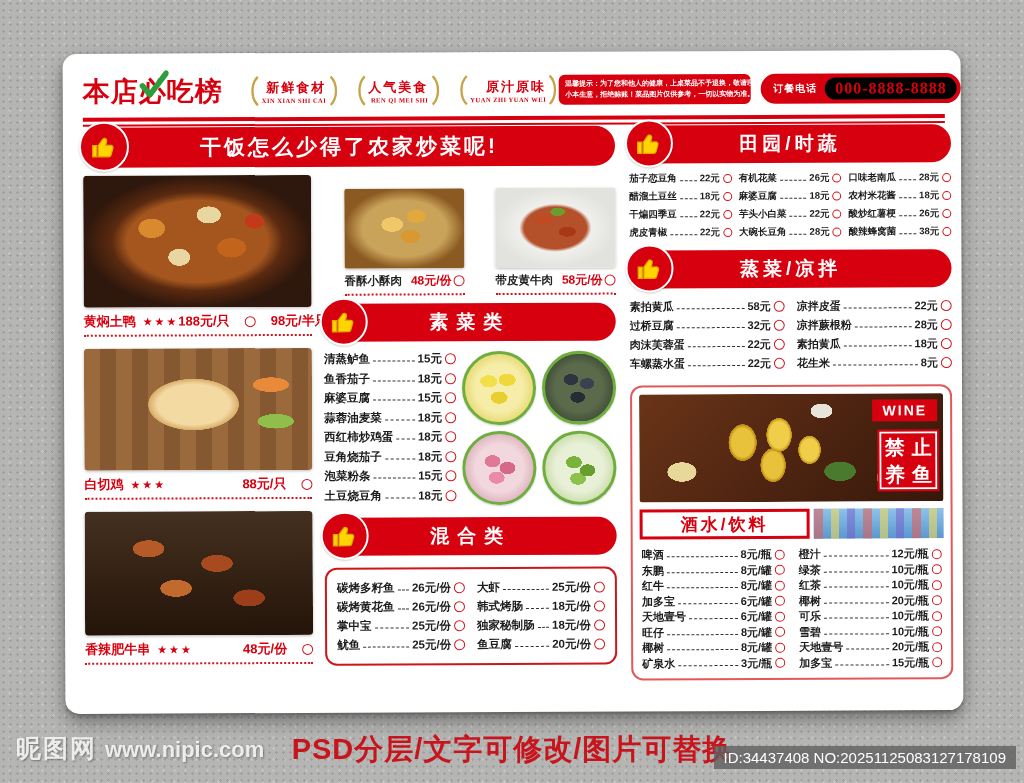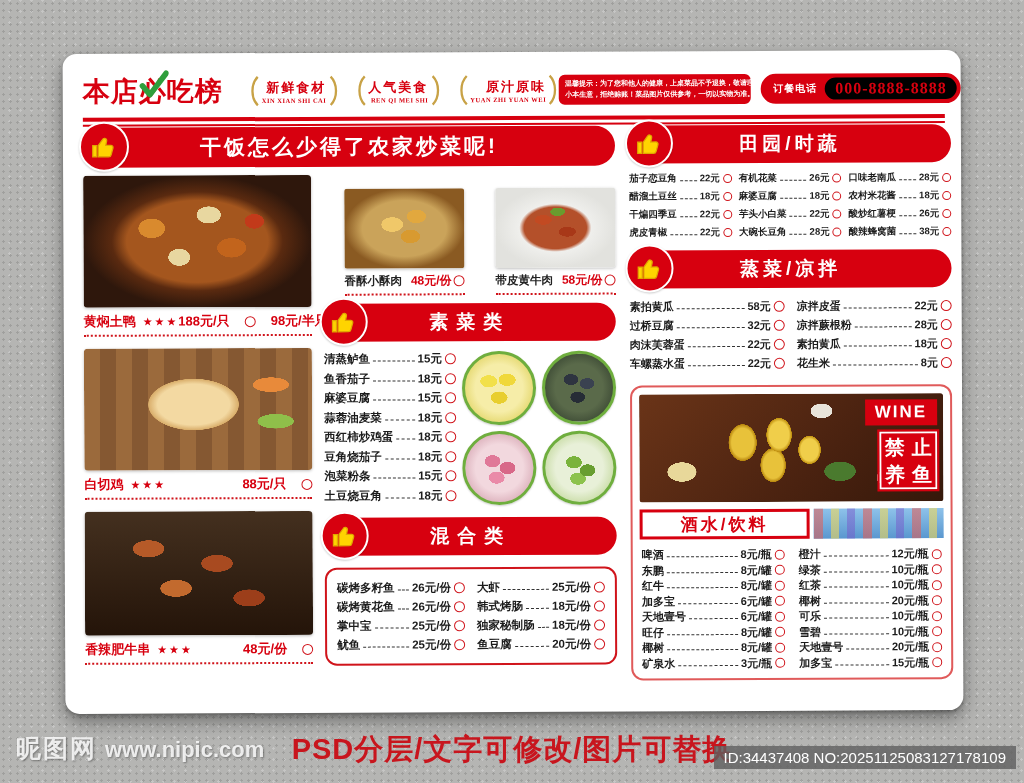--- a/index.html
+++ b/index.html
@@ -129,21 +129,21 @@
   .photo-toast { position:relative; height:108px; border-radius:3px; background:
       radial-gradient(20px 26px at 34% 45%, #e8c23a 0 55%, #b8860e 70%, transparent 71%),
       radial-gradient(18px 24px at 46% 38%, #f0ce4a 0 55%, #c09010 70%, transparent 71%),
       radial-gradient(18px 24px at 44% 66%, #e8c23a 0 55%, #b8860e 70%, transparent 71%),
       radial-gradient(16px 20px at 56% 52%, #f0ce4a 0 55%, #c09010 70%, transparent 71%),
       radial-gradient(24px 16px at 14% 72%, #e8d89a 0 60%, transparent 61%),
       radial-gradient(26px 16px at 66% 72%, #4a7a2e 0 60%, transparent 61%),
       radial-gradient(20px 14px at 82% 78%, #d8cfc0 0 60%, transparent 61%),
       radial-gradient(18px 12px at 60% 16%, #e8e4da 0 60%, transparent 61%),
       linear-gradient(135deg, #6a3418 0%, #4a2210 60%, #35180a 100%); }
-  .winetag { position:absolute; top:6px; right:6px; background:#d7000f; color:#fff; font-weight:900; font-size:17px; letter-spacing:2px; padding:3px 10px; }
+  .winetag { position:absolute; top:6px; right:6px; background:#d7000f; color:#fff; font-weight:900; font-size:14px; letter-spacing:2px; padding:3px 10px; }
   .stamp { position:absolute; top:38px; right:6px; width:58px; height:58px; background:#d7000f; border:2px solid #fff; outline:2px solid #d7000f; display:grid; grid-template-columns:1fr 1fr; }
   .stamp span { color:#fff; font-size:20px; font-weight:900; display:flex; align-items:center; justify-content:center; line-height:1; }
   .drinkbanner { display:flex; margin-top:7px; height:30px; }
   .db-title { width:170px; border:3px solid #d7000f; background:#fff; display:flex; align-items:center; justify-content:center; color:#d7000f; font-weight:900; font-size:17px; letter-spacing:3px; }
   .db-strip { flex:1; margin-left:4px; background:
       repeating-linear-gradient(90deg, rgba(230,90,80,.55) 0 9px, rgba(255,255,255,0) 9px 17px, rgba(250,220,80,.55) 17px 25px, rgba(255,255,255,0) 25px 33px, rgba(120,80,200,.45) 33px 41px, rgba(255,255,255,0) 41px 49px),
       linear-gradient(180deg,#8ec2ea 0%, #5a97cf 100%); }
   .drinks { margin-top:8px; display:grid; grid-template-columns:1fr 1fr; column-gap:14px; row-gap:2.5px; padding:0 2px; }
   .drinks .mi { font-size:11px; height:15.5px; }
   .drinks .circ { width:10px; height:10px; }

